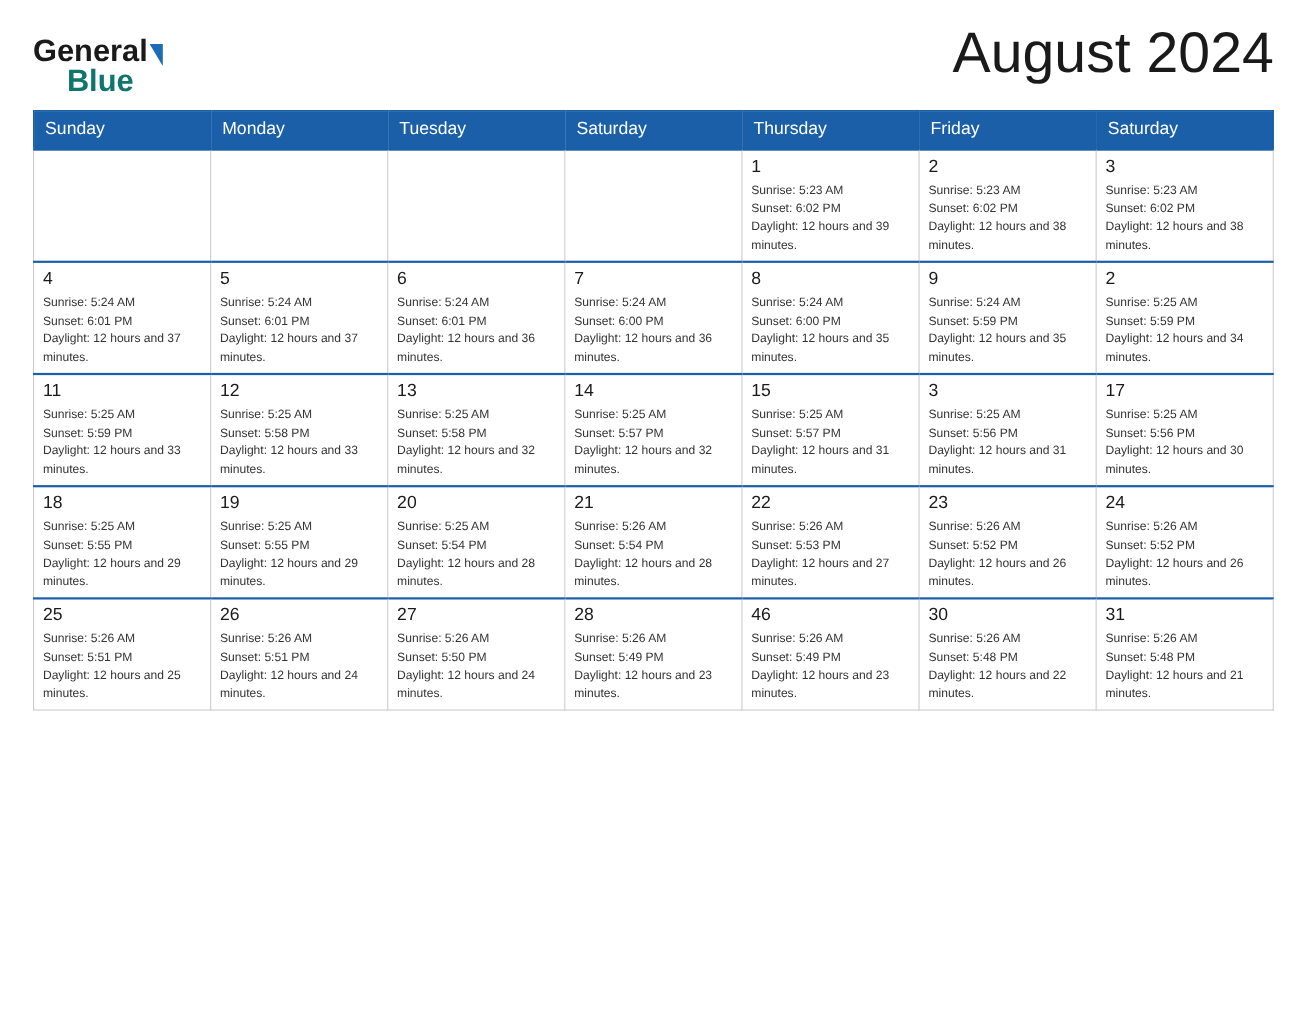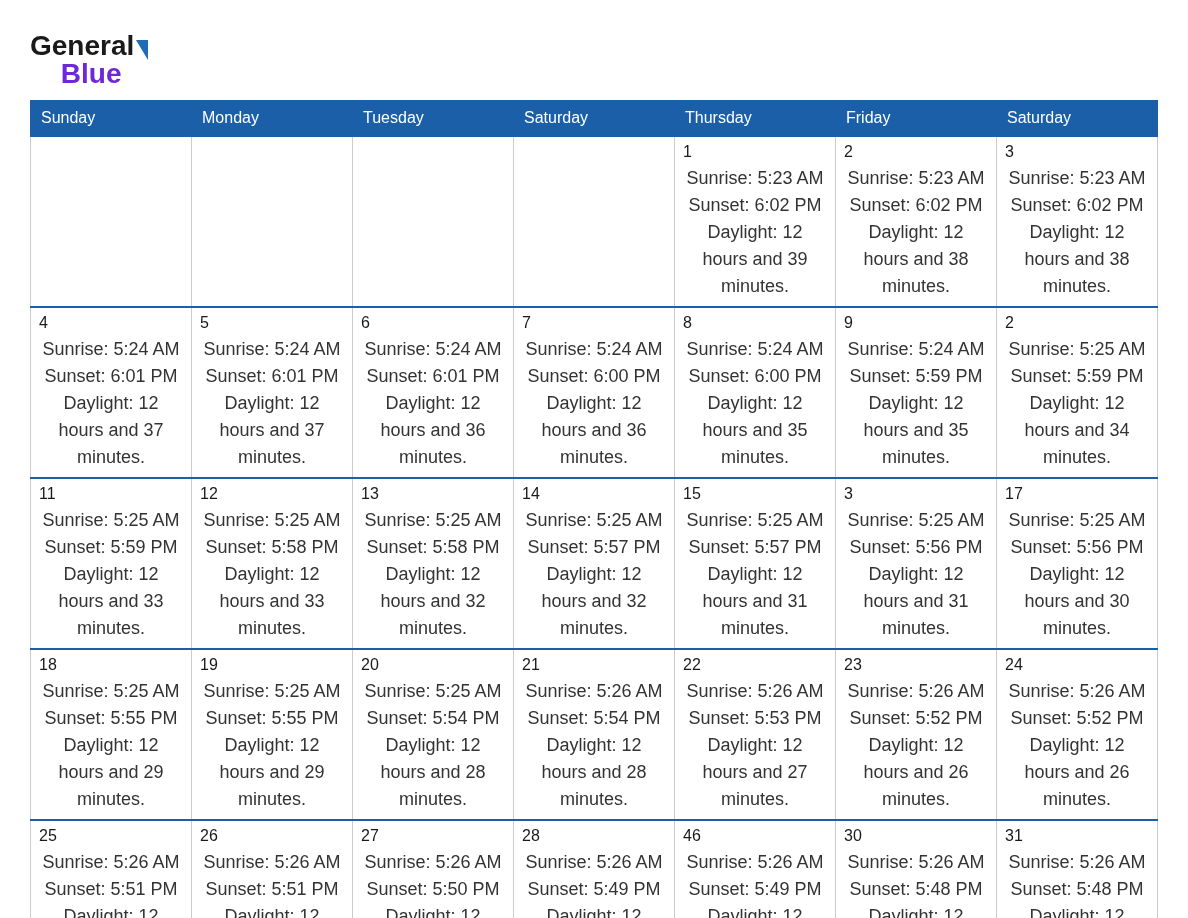--- a/index.html
+++ b/index.html
@@ -82,40 +82,40 @@
       color: #222;
       min-height: 100px;
     }
     .day-number {
       font-size: 16px;
       font-weight: normal;
       margin-bottom: 4px;
       color: #1a1a1a;
     }
     .day-info {
-      font-size: 18px;
+      font-size: 11px;
       line-height: 1.5;
       color: #333;
-      text-align: center;
     }
   </style>
 </head>
 <body>
 
 <div class="header">
   <div class="logo">
     <div class="logo-text">
       <span class="logo-general">General</span>
         <span class="logo-triangle"></span>
     </div>
     <div style="margin-top:-4px; margin-left:2px;">
-      <span class="logo-blue" style="font-size:28px;font-weight:bold;color:#6d28d9;">Blue</span>
+      <span class="logo-blue" style="font-size:28px;font-weight:bold;color:#0f766e;">Blue</span>
     </div>
   </div>
   <div class="title-block">
+    <div class="month-title">August 2024</div>
   </div>
 </div>
 
 <table class="calendar">
   <thead>
     <tr>
     <th>Sunday</th>
         <th>Monday</th>
         <th>Tuesday</th>
         <th>Saturday</th>

